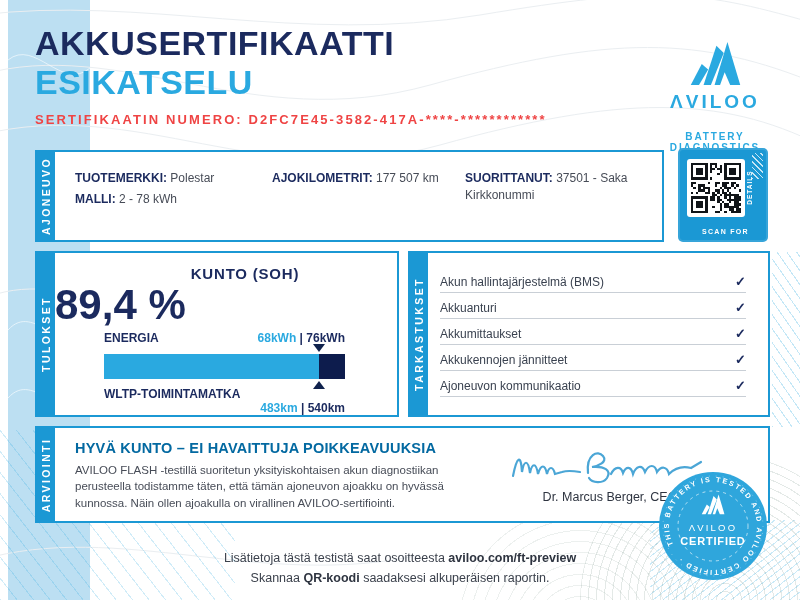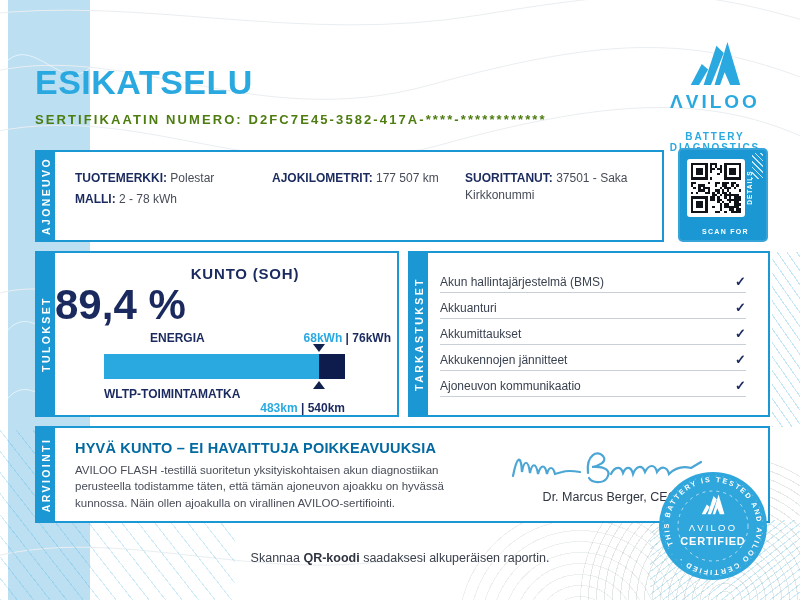--- a/index.html
+++ b/index.html
@@ -14,21 +14,21 @@
             background:repeating-linear-gradient(55deg,rgba(42,169,224,.28) 0 1px,transparent 1px 8px);}
   .hatch-br{position:absolute;right:0;top:520px;width:150px;height:80px;z-index:2;
             background:repeating-linear-gradient(-38deg,rgba(42,169,224,.25) 0 1px,transparent 1px 6px);}
   .guilloche{position:absolute;right:-70px;top:455px;width:290px;height:290px;border-radius:50%;z-index:2;
             background:repeating-radial-gradient(circle,rgba(130,155,145,.22) 0 1px,transparent 1px 8px);}
   .guilloche2{position:absolute;right:90px;top:500px;width:260px;height:260px;border-radius:50%;z-index:2;
             background:repeating-radial-gradient(circle,rgba(130,155,145,.15) 0 1px,transparent 1px 11px);}
   
   .title1{position:absolute;left:35px;top:24px;font-size:34px;font-weight:800;letter-spacing:.5px;color:#1b2a5e;z-index:3;}
   .title2{position:absolute;left:35px;top:63px;font-size:34px;font-weight:800;letter-spacing:.5px;color:#2aa9e0;z-index:3;text-align:center;}
-  .certline{position:absolute;left:35px;top:112px;font-size:13px;font-weight:600;letter-spacing:2.1px;color:#4d7c0f;z-index:3;}
+  .certline{position:absolute;left:35px;top:112px;font-size:13px;font-weight:600;letter-spacing:2.1px;color:#ef4444;z-index:3;}
   .logo{position:absolute;left:652px;top:40px;width:126px;z-index:3;text-align:center;}
   .logo .mark{display:block;margin:0 auto;}
   .logo .word{font-size:19px;font-weight:700;letter-spacing:3px;color:#2aa9e0;margin-top:3px;}
   .logo .tag{font-size:10px;font-weight:600;letter-spacing:1.9px;color:#2aa9e0;margin-top:18px;}
   
   .box{position:absolute;background:#fff;border:2px solid #1b98d4;z-index:3;}
   .tab{position:absolute;left:0;top:0;bottom:0;width:18px;background:#1b98d4;}
   .tab span{position:absolute;left:50%;top:50%;transform:translate(-50%,-50%) rotate(-90deg);
             white-space:nowrap;color:#fff;font-size:10.5px;font-weight:700;letter-spacing:2.4px;}
   .box-ajoneuvo{left:35px;top:150px;width:625px;height:88px;}
@@ -92,20 +92,21 @@
       <path d="M8,330 C35,300 62,362 90,330"></path>
       <path d="M8,398 C35,368 62,430 90,398"></path>
     </g>
   </svg>
   <div class="hatch-bl"></div>
   <div class="hatch-right"></div>
   <div class="hatch-br"></div>
   <div class="guilloche"></div>
   <div class="guilloche2"></div>
 
+  <div class="title1">AKKUSERTIFIKAATTI</div>
   <div class="title2">ESIKATSELU</div>
   <div class="certline"><span>SERTIFIKAATIN NUMERO:</span> <span>D2FC7E45-3582-417A-****-************</span></div>
 
   <div class="logo">
     <svg class="mark" width="55" height="48" viewBox="0 0 60 50">
       <g fill="#2aa9e0">
         <polygon points="3,48 15,25 22,31 12,48"></polygon>
         <polygon points="17,48 31,5 39,13 25,48"></polygon>
         <polygon points="29,48 43,1 57,48 46,48 40,34 35,48"></polygon>
       </g>
@@ -134,21 +135,21 @@
     <div class="details">DETAILS</div>
     <div class="qr-hatch"></div>
   </div>
 
   <div class="box box-tulokset">
     <div class="tab">
         <span>TULOKSET</span>
       </div>
     <div class="soh-title">KUNTO (SOH)</div>
     <div class="soh-value">89,4 %</div>
-    <div class="bar-row" style="top:78px;margin-left:46px;">
+    <div class="bar-row" style="top:78px;">
       <span>ENERGIA</span>
       <span class="val"><span class="actual">68kWh</span><span> | </span><span>76kWh</span></span>
     </div>
     <div class="bar-track">
       <div class="bar-fill" style="width: 89.4%;"></div>
     </div>
     <div class="mark-down"></div>
     <div class="mark-up"></div>
     <div class="bar-row" style="top:134px;">
       <span>WLTP-TOIMINTAMATKA</span>
@@ -211,16 +212,17 @@
     <g fill="#ffffff" transform="translate(42.5,23) scale(0.42)">
       <polygon points="3,48 15,25 22,31 12,48"></polygon>
       <polygon points="17,48 31,5 39,13 25,48"></polygon>
       <polygon points="29,48 43,1 57,48 46,48 40,34 35,48"></polygon>
     </g>
     <text x="55" y="60" text-anchor="middle" font-size="9.5" letter-spacing="2.2" fill="#ffffff">ΛVILOO</text>
     <text x="55" y="74" text-anchor="middle" font-size="11" font-weight="bold" letter-spacing="0.8" fill="#ffffff">CERTIFIED</text>
   </svg>
 
   <div class="footer">
+    <div><span>Lisätietoja tästä testistä saat osoitteesta </span><b>aviloo.com/ft-preview</b></div>
     <div><span>Skannaa </span><b>QR-koodi</b><span> saadaksesi alkuperäisen raportin.</span></div>
   </div>
 
 </div>
 
 </body></html>

